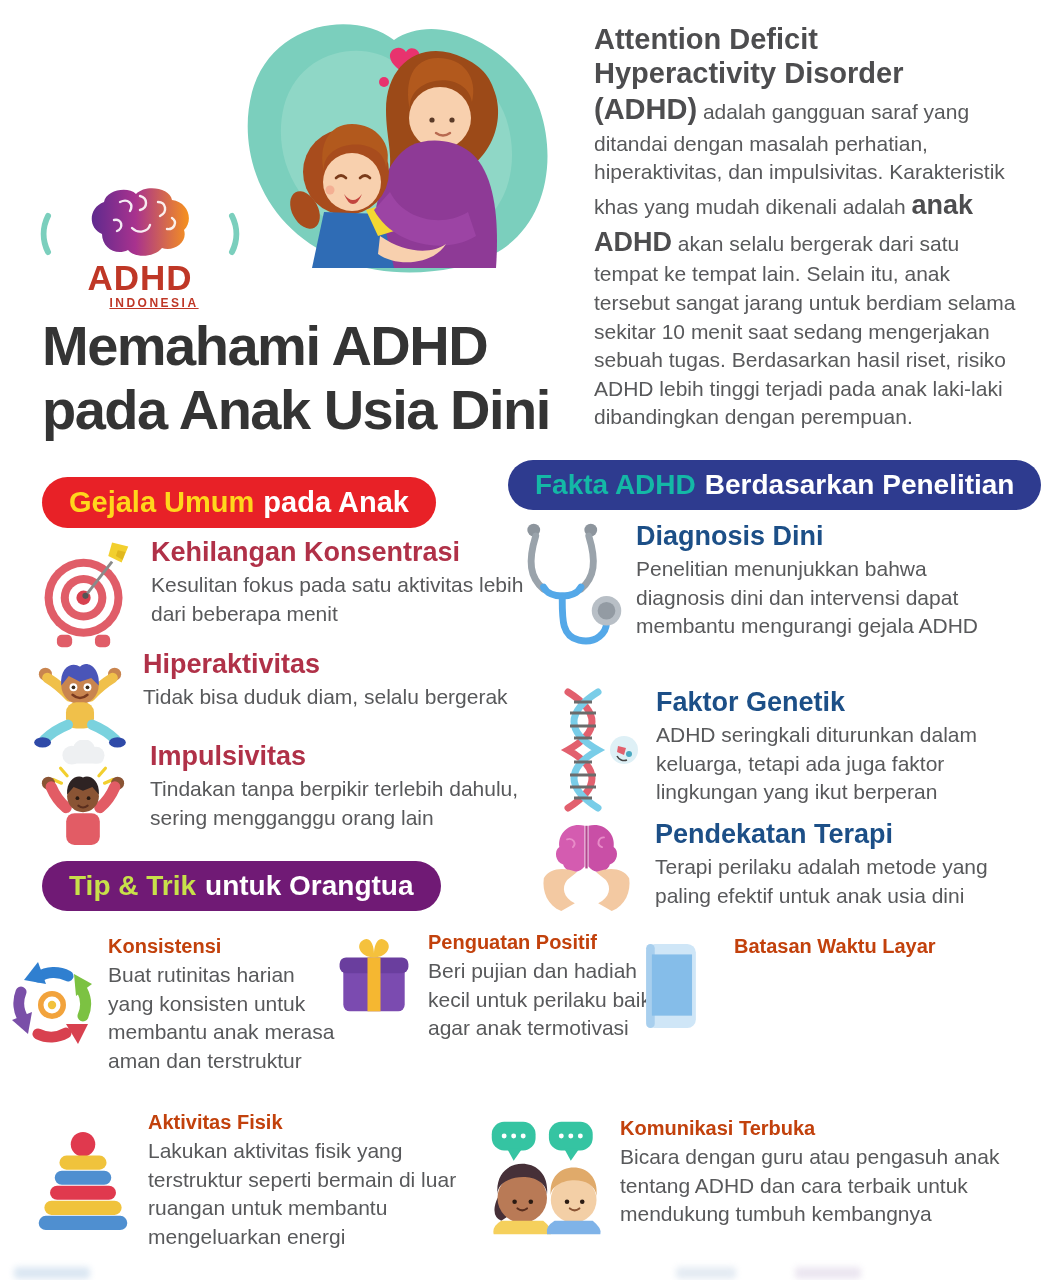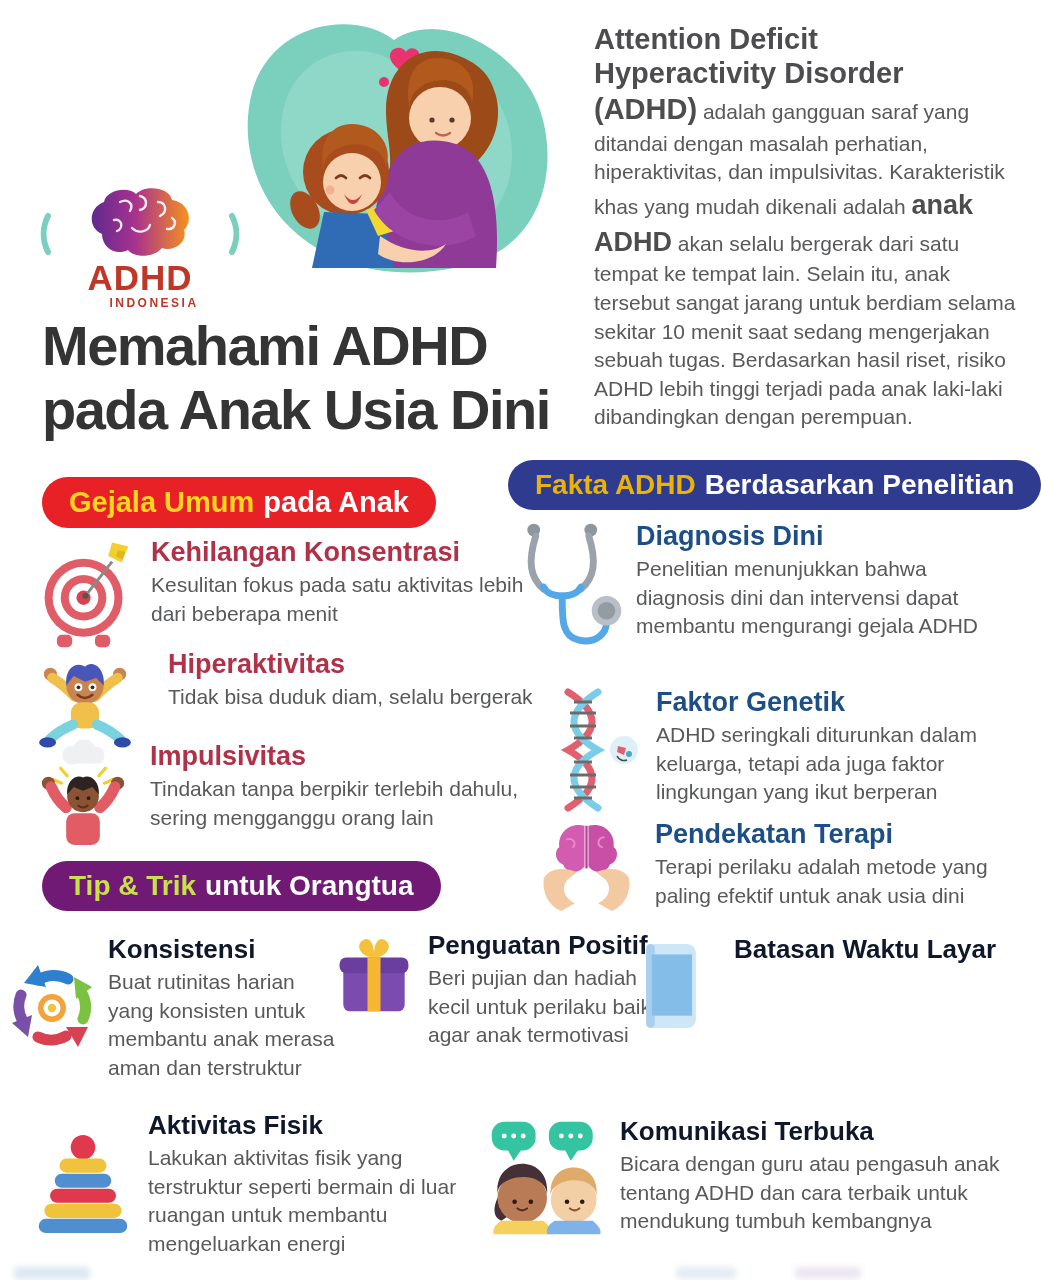--- a/index.html
+++ b/index.html
@@ -10,44 +10,44 @@
 
   
   .intro { left:594px; top:22px; width:426px; color:#58595b; font-size:21px; line-height:1.36; }
   .intro .ihl { display:block; font-weight:700; font-size:29px; color:#4d4d4f; line-height:1.18; }
   .intro .iadhd { font-weight:700; font-size:29px; color:#4d4d4f; }
   .intro .ianak { font-weight:700; font-size:27px; color:#4d4d4f; }
 
   
   .logo { left:34px; top:184px; width:212px; text-align:center; }
   .logo-brand { font-size:35px; font-weight:800; color:#bf3726; letter-spacing:1px; line-height:1; margin-top:-4px; }
-  .logo-sub { font-size:12px; font-weight:700; color:#bf3726; letter-spacing:2.5px; margin-top:1px; transform:translateX(14px); }
+  .logo-sub { font-size:12px; font-weight:700; color:#bf3726; letter-spacing:2.5px; margin-top:1px; transform:translateX(14px);text-decoration:underline; }
 
   
   .title { left:42px; top:314px; font-weight:800; color:#343434; font-size:56px; line-height:1.15; letter-spacing:-1.5px; }
   .title span { display:block; }
 
   
   .pill { border-radius:34px; font-weight:700; font-size:29px; padding:8px 27px; display:inline-block; white-space:nowrap; line-height:1.2; }
   .pill .hl { margin-right:9px; }
   .pill-red  { left:42px;  top:477px; background:#e82127; }
   .pill-red .hl { color:#ffd71c; }  .pill-red .rest { color:#ffffff;text-align:center; }
   .pill-blue { left:508px; top:460px; background:#2e3b8f; font-size:28px; }
-  .pill-blue .hl { color:#eab308;text-align:right; } .pill-blue .rest { color:#ffffff; }
+  .pill-blue .hl { color:#14b8a6;text-align:right; } .pill-blue .rest { color:#ffffff; }
   .pill-teal { left:42px;  top:861px; background:#701a75; font-size:28px; }
   .pill-teal .hl { color:#c8e04a; } .pill-teal .rest { color:#ffffff; }
 
   
   .item { display:flex; align-items:flex-start; }
   .item.center { align-items:center; }
   .item .ic { flex:0 0 auto; }
   .h { font-weight:700; font-size:27px; margin-bottom:3px; line-height:1.2; }
   .h-red  { color:#b03148; }
   .h-blue { color:#1c4f87; }
-  .h-teal { color:#0f172a; font-size:26px; }
+  .h-teal { color:#c2410c; font-size:20px; }
   .desc { color:#58595b; font-size:21px; line-height:1.36; }
 
   .artifact { height:12px; border-radius:4px; filter:blur(3px); }
 </style>
 </head>
 <body>
 
 <div class="page">
 
   <svg class="abs" style="left:228px;top:14px;width:332px;height:284px;" viewBox="0 0 332 284">
@@ -125,21 +125,21 @@
       <circle cx="52" cy="62" r="3.2" fill="#555555"></circle>
       <rect x="22" y="103" width="16" height="13" rx="5" fill="#e05d68"></rect>
       <rect x="62" y="103" width="16" height="13" rx="5" fill="#e05d68"></rect>
     </svg>
     <div>
       <div class="h h-red">Kehilangan Konsentrasi</div>
       <div class="desc" style="width:410px;">Kesulitan fokus pada satu aktivitas lebih dari beberapa menit</div>
     </div>
   </div>
 
-  <div class="abs item" style="left:38px;top:648px;width:520px;gap:36px;">
+  <div class="abs item" style="left:38px;top:648px;width:520px;gap:16px;justify-content:center;">
     <svg class="ic" style="width:94px;height:101px;" viewBox="0 0 100 108">
       <circle cx="13" cy="28" r="7" fill="#c9854f"></circle>
       <circle cx="87" cy="28" r="7" fill="#c9854f"></circle>
       <path d="M15 32 Q28 40 39 52" stroke="#f0c04a" stroke-width="11" fill="none" stroke-linecap="round"></path>
       <path d="M85 32 Q72 40 61 52" stroke="#f0c04a" stroke-width="11" fill="none" stroke-linecap="round"></path>
       <circle cx="50" cy="40" r="20" fill="#c9854f"></circle>
       <path d="M30 40 C28 20 42 14 50 20 C58 12 72 22 70 40 L62 32 L50 36 L38 30 Z" fill="#4a55b8"></path>
       <circle cx="43" cy="42" r="4.2" fill="#ffffff"></circle>
         <circle cx="58" cy="42" r="4.2" fill="#ffffff"></circle>
       <circle cx="43" cy="42" r="2" fill="#3a2a1a"></circle>

